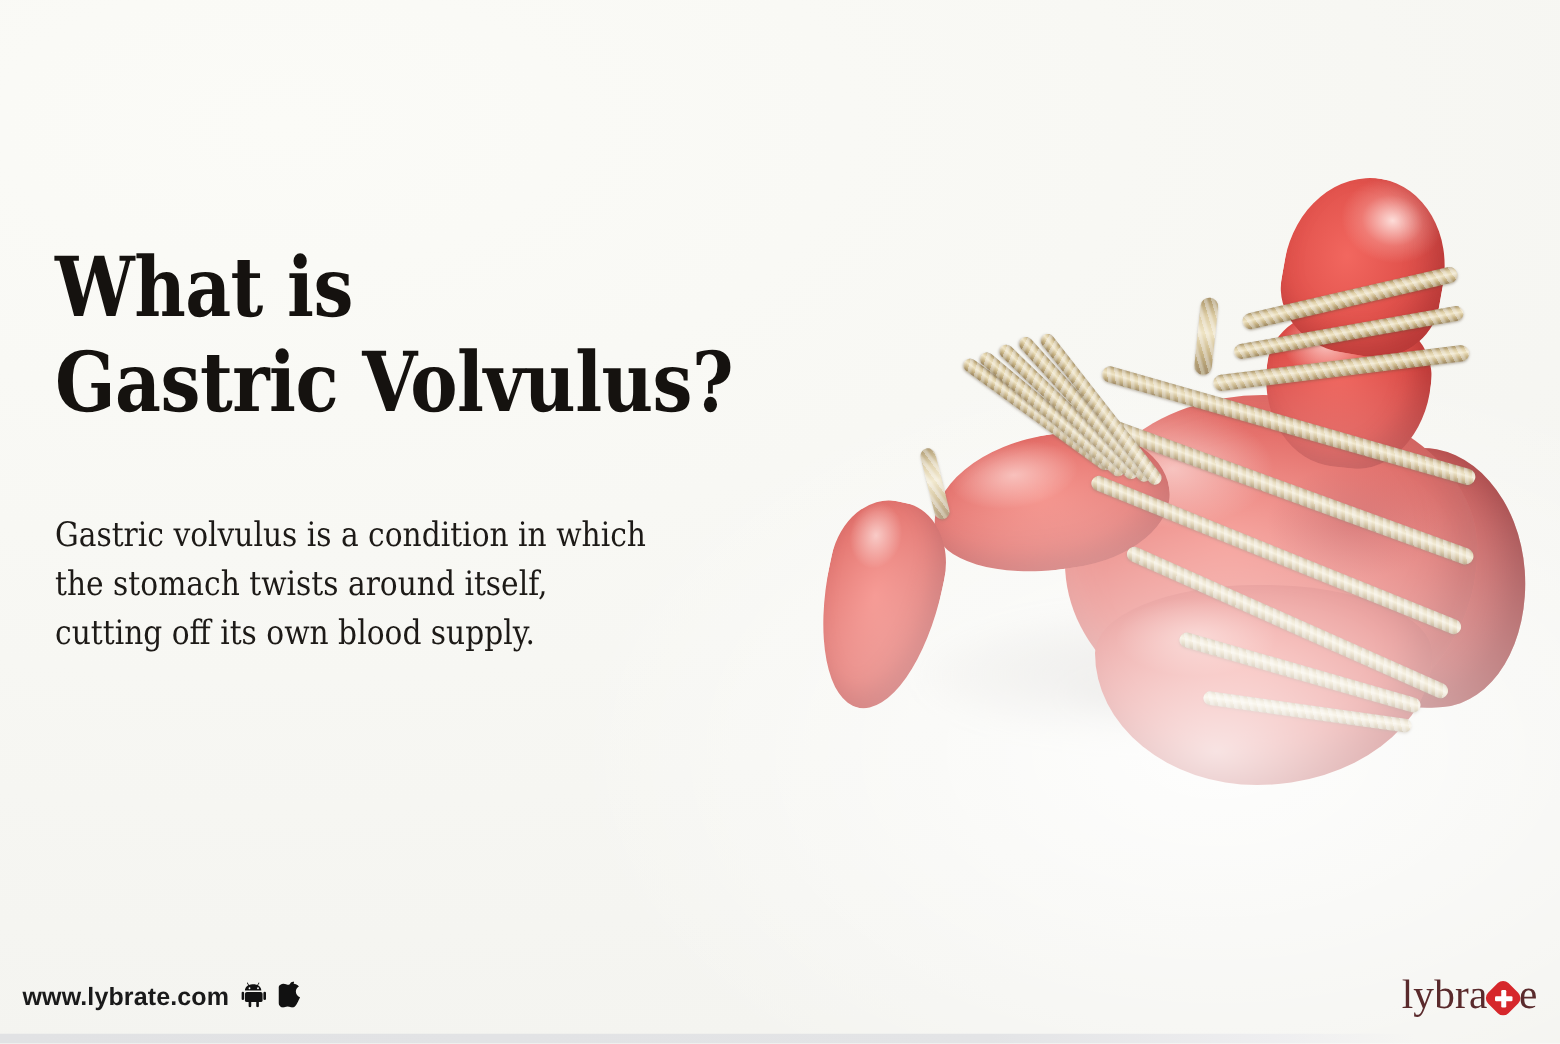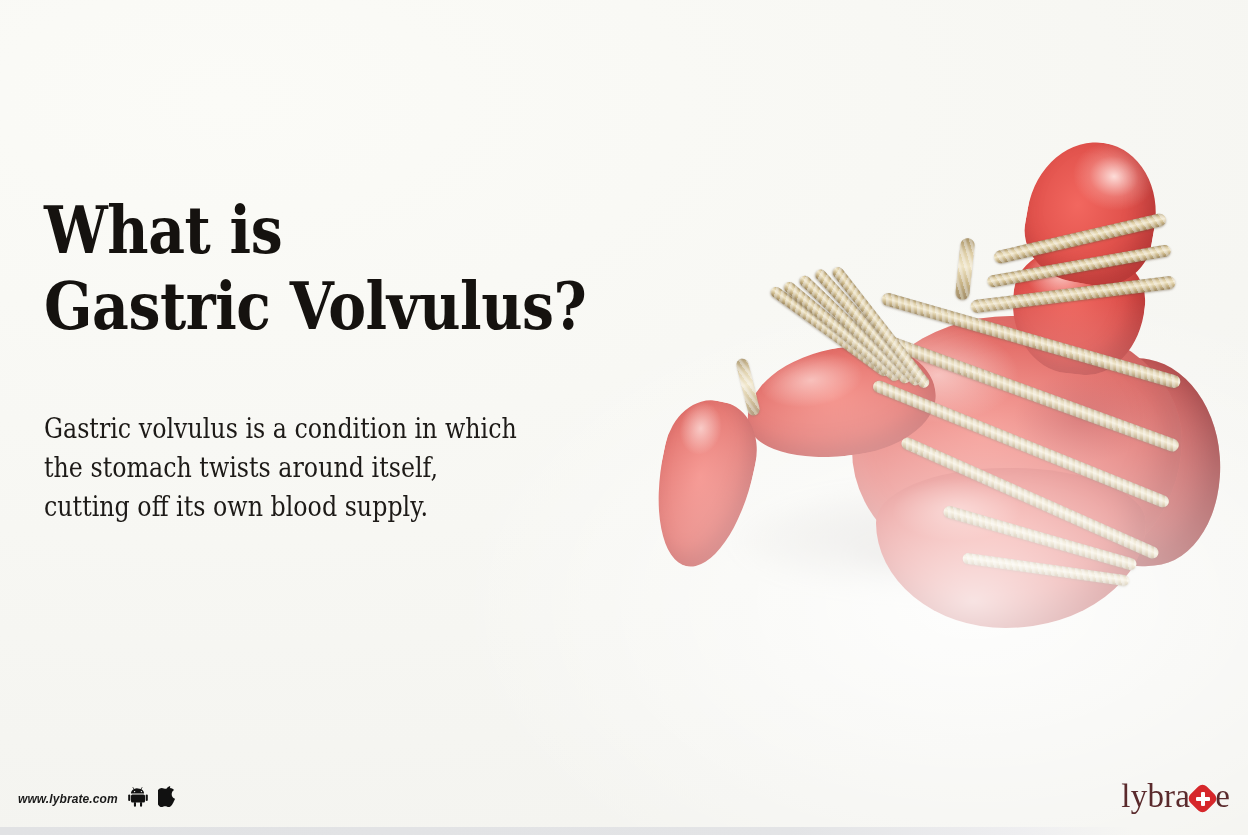--- a/index.html
+++ b/index.html
@@ -210,25 +210,24 @@
   .footer-left {
     position: absolute;
     left: 18px;
     bottom: 24px;
     display: flex;
     align-items: center;
     gap: 10px;
   }
   .site-url {
     font-family: "Liberation Sans", "DejaVu Sans", sans-serif;
-    font-size: 12px;
+    font-size: 20px;
     font-weight: 600;
     color: #1a1a1a;
     letter-spacing: 0.1px;
-    font-style: italic;
   }
   .store-icon { display: block; }
 
   .brand-logo {
     position: absolute;
     right: 18px;
     bottom: 22px;
     display: flex;
     align-items: center;
     font-family: "Liberation Serif", "DejaVu Serif", serif;

